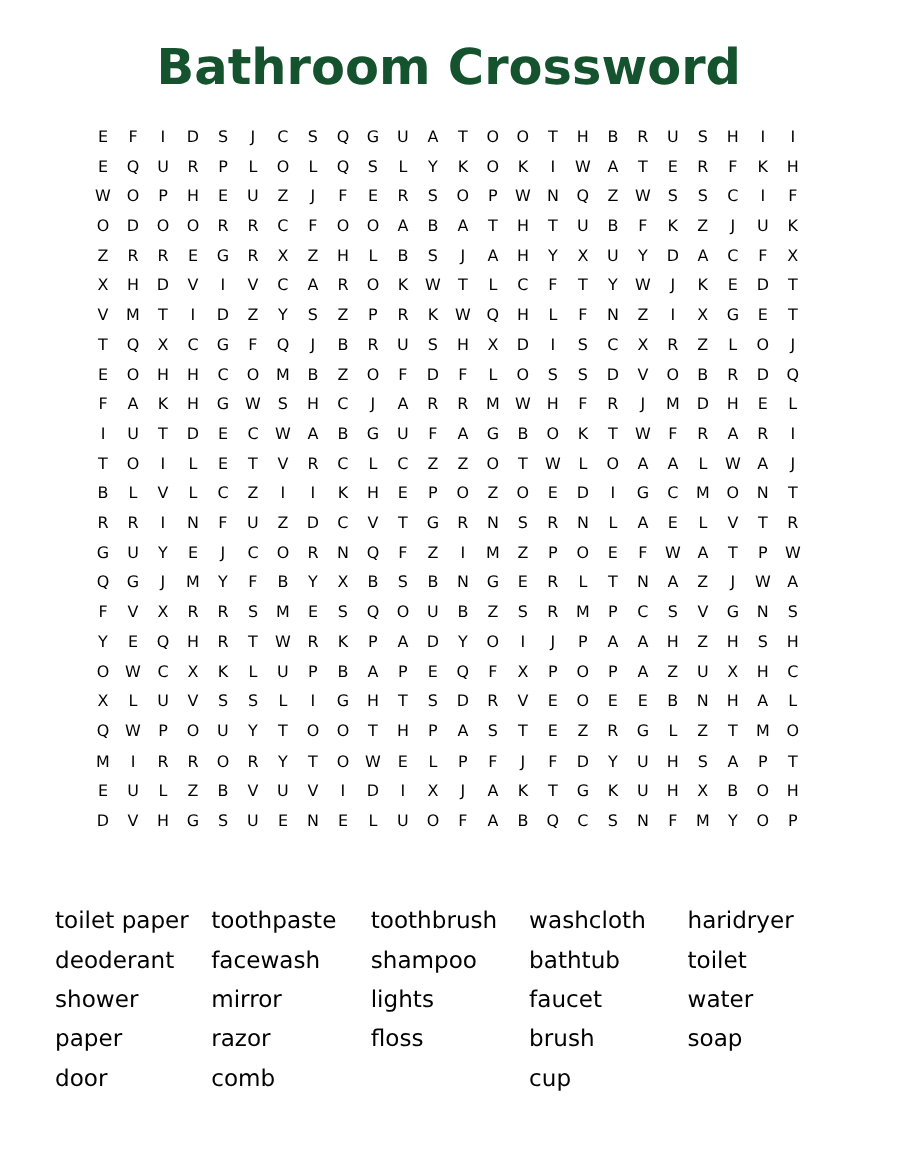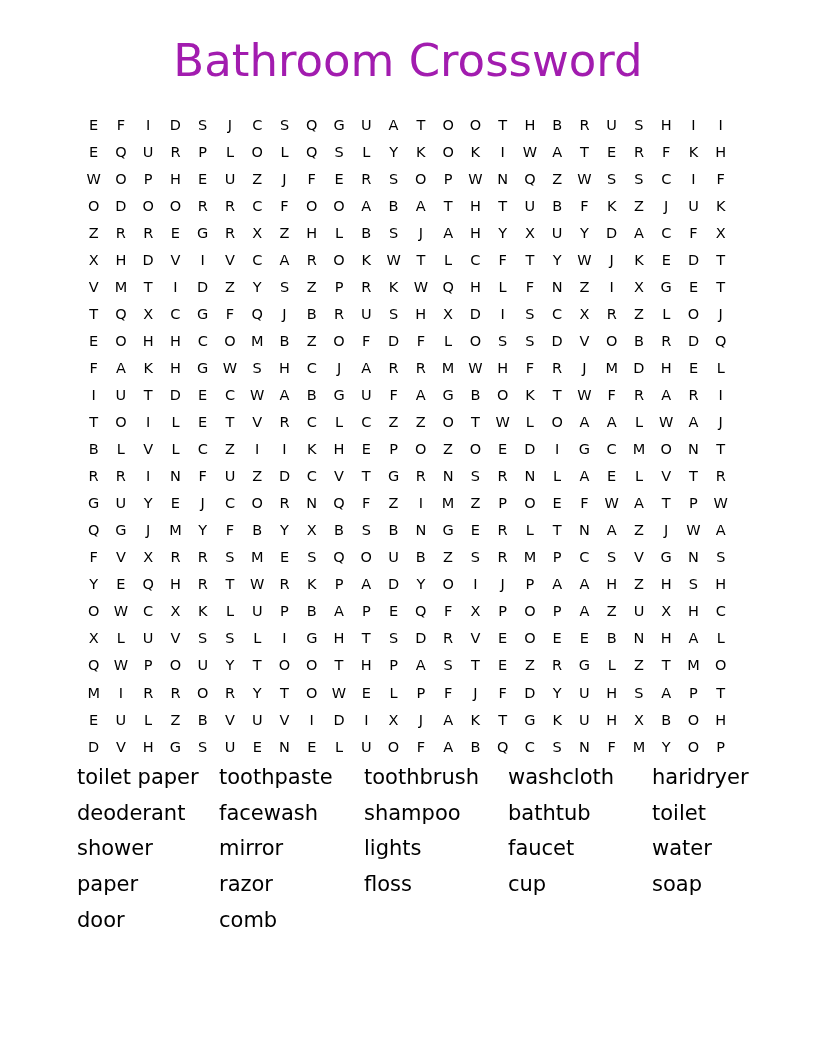--- a/index.html
+++ b/index.html
@@ -12,47 +12,46 @@
     color: #000000;
     overflow: hidden;
   }
   .page-title {
     position: absolute;
     top: 34px;
     left: 0;
     width: 100%;
     text-align: center;
     font-size: 45px;
-    font-weight: 400;
+    font-weight: 700;
     letter-spacing: 0px;
-    color: #a21caf;
+    color: #14532d;
   }
   .ws-grid {
     position: absolute;
     left: 80px;
     top: 111px;
     display: grid;
     grid-template-columns: repeat(24, 27.28px);
     grid-auto-rows: 27.05px;
   }
   .ws-grid .cell {
     display: flex;
     align-items: center;
     justify-content: center;
     font-size: 14.5px;
     font-weight: 400;
     color: #000000;
   }
   .word-list {
     position: absolute;
     left: 50px;
-    top: 760px;
+    top: 820px;
     display: flex;
     align-items: flex-start;
-    margin-left: 27px;
   }
   .word-col { display: flex; flex-direction: column; }
   .word-col:nth-child(1) { width: 142px; }
   .word-col:nth-child(2) { width: 145px; }
   .word-col:nth-child(3) { width: 144px; }
   .word-col:nth-child(4) { width: 144px; }
   .word-col:nth-child(5) { width: 140px; justify-content: flex-end; }
   .word-item {
     font-size: 21px;
     line-height: 35.7px;
@@ -662,20 +661,21 @@
     <div class="word-col">
       <div class="word-item">toothbrush</div>
       <div class="word-item">shampoo</div>
       <div class="word-item">lights</div>
       <div class="word-item">floss</div>
     </div>
     <div class="word-col">
       <div class="word-item">washcloth</div>
       <div class="word-item">bathtub</div>
       <div class="word-item">faucet</div>
+      <div class="word-item">brush</div>
       <div class="word-item">cup</div>
     </div>
     <div class="word-col">
       <div class="word-item">haridryer</div>
       <div class="word-item">toilet</div>
       <div class="word-item">water</div>
       <div class="word-item">soap</div>
     </div>
   </div>
 

